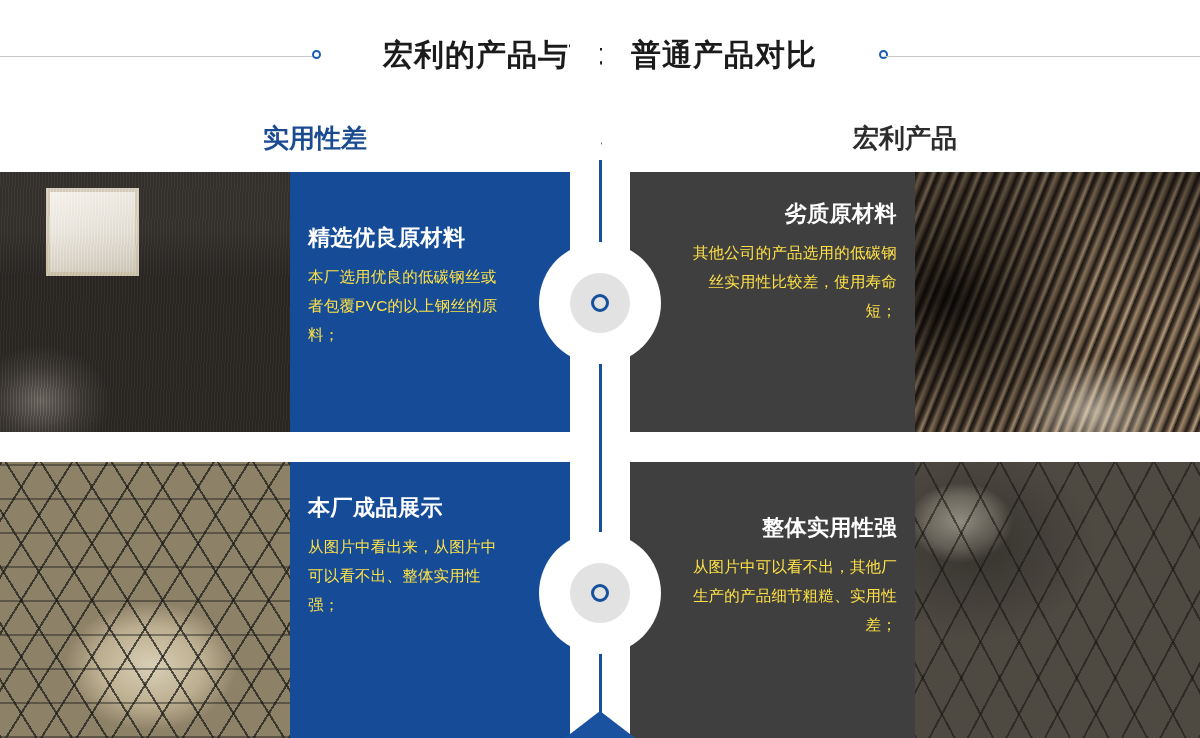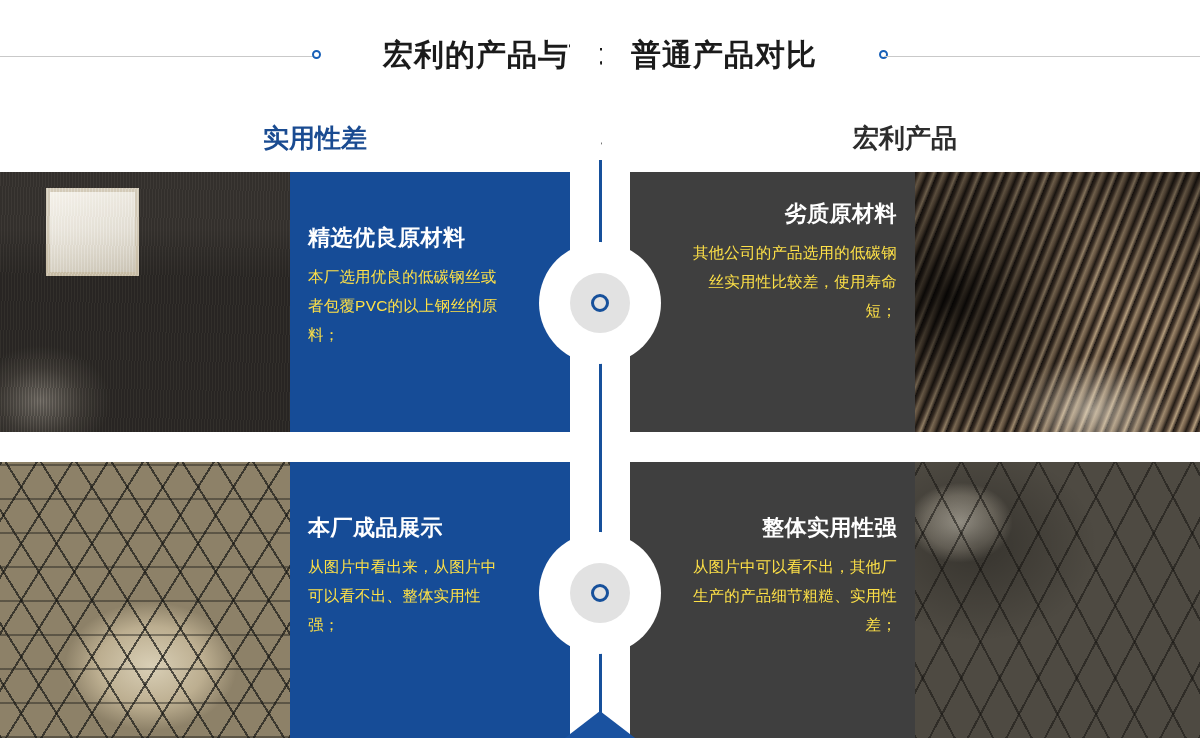--- a/index.html
+++ b/index.html
@@ -55,21 +55,21 @@
   .row.r1{top:172px;}
   .row.r2{top:462px;height:276px;}
 
   .photo{position:absolute;top:0;height:100%;overflow:hidden;}
   .photo.left{left:0;width:290px;}
   .photo.right{left:915px;width:285px;}
 
   .panel{position:absolute;top:0;height:100%;box-sizing:border-box;}
   .panel.blue{left:290px;width:280px;background:#164c97;padding:52px 60px 0 18px;}
   .panel.dark{left:630px;width:285px;background:#3f3f3f;padding:28px 18px 0 58px;text-align:right;}
-  .row.r2 .panel.blue{padding-top:52px;}
+  .row.r2 .panel.blue{padding-top:32px;}
   .row.r2 .panel.dark{padding-top:52px;}
 
   .p-title{
     font-size:22px;font-weight:bold;color:#ffffff;margin:0 0 10px 0;
     line-height:28px;letter-spacing:0.5px;
   }
   .p-body{
     font-size:15.5px;color:#fde047;line-height:29px;margin:0;
     letter-spacing:0.2px;
   }

